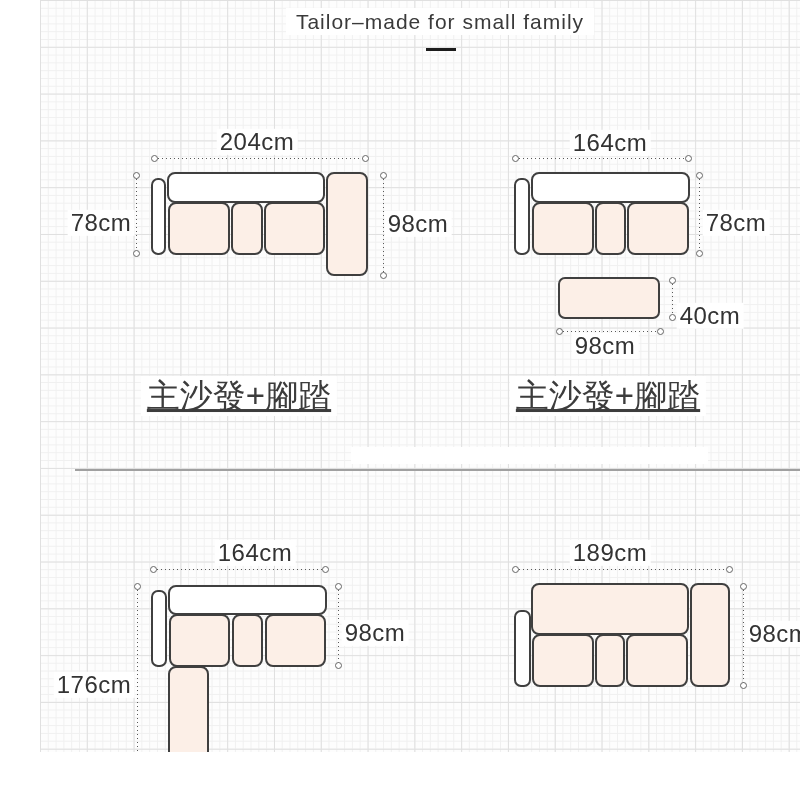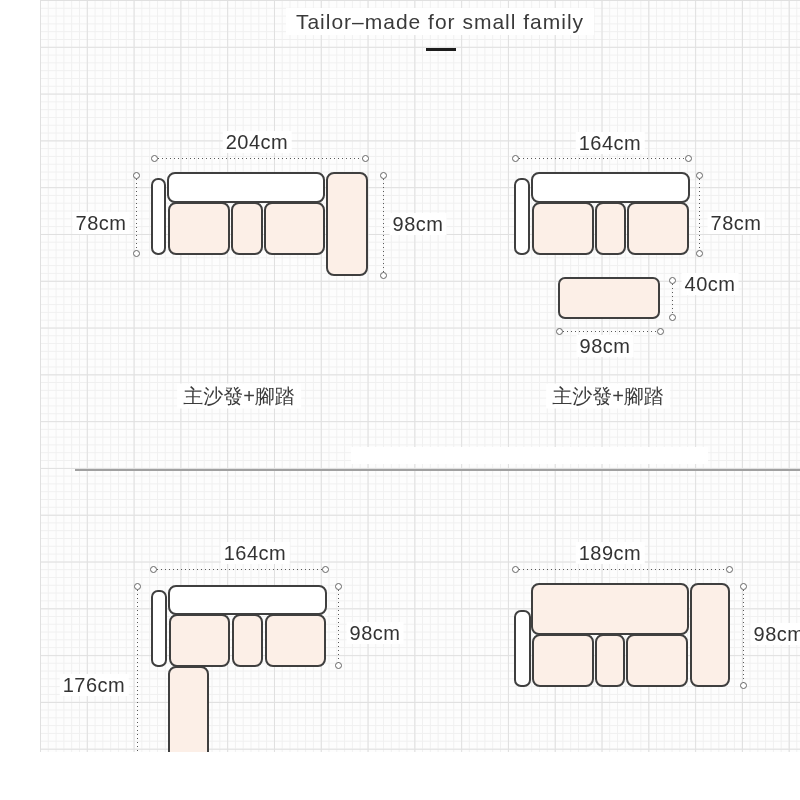--- a/index.html
+++ b/index.html
@@ -31,27 +31,27 @@
   }
   .piece.pink{background:#fcefe7;}
   .piece.arm{border-radius:7px;}
   .dim-h{position:absolute;height:1px;
     background-image:repeating-linear-gradient(to right,#595959 0,#595959 1px,transparent 1px,transparent 4px);}
   .dim-v{position:absolute;width:1px;
     background-image:repeating-linear-gradient(to bottom,#595959 0,#595959 1px,transparent 1px,transparent 4px);}
   .dot{position:absolute;width:5px;height:5px;border:1px solid #666;border-radius:50%;background:#fff;}
   .dim-label{
     position:absolute;transform:translate(-50%,-50%);
-    font-size:20px;letter-spacing:0.5px;color:#333;
+    font-size:24px;letter-spacing:0.5px;color:#333;
     background:#fff;padding:0 3px;white-space:nowrap;line-height:1.1;
   }
   .sofa-label{
     position:absolute;transform:translate(-50%,-50%);
-    font-size:20px;color:#3c3c3c;background:#fff;padding:1px 6px;
-    white-space:nowrap;line-height:1.15;
+    font-size:33px;color:#3c3c3c;background:#fff;padding:1px 6px;
+    white-space:nowrap;line-height:1.15;text-decoration:underline;
   }
   .divider-line{position:absolute;left:35px;top:469px;width:728px;height:2px;background:#a0a0a0;}
   .divider-label{
     position:absolute;left:400px;top:470px;transform:translate(-50%,-50%);
     font-size:19px;color:#3a3a3a;background:#fff;padding:1px 8px;white-space:nowrap;
   }
 </style>
 </head>
 <body>
 
@@ -103,21 +103,21 @@
     <div class="piece arm" style="left:474px;top:178px;width:16px;height:77px;"></div>
     <div class="piece" style="left:491px;top:172px;width:159px;height:31px;"></div>
     <div class="piece pink" style="left:492px;top:202px;width:62px;height:53px;"></div>
     <div class="piece pink" style="left:555px;top:202px;width:31px;height:53px;"></div>
     <div class="piece pink" style="left:587px;top:202px;width:62px;height:53px;"></div>
 
     <div class="piece pink" style="left:518px;top:277px;width:102px;height:42px;border-radius:7px;"></div>
     <div class="dim-v" style="left:632px;top:280px;height:37px;"></div>
     <div class="dot" style="left:629px;top:277px;"></div>
     <div class="dot" style="left:629px;top:314px;"></div>
-    <div class="dim-label" style="left:670px;top:284px;">40cm</div>
+    <div class="dim-label" style="left:670px;top:316px;">40cm</div>
 
     <div class="dim-h" style="left:519px;top:331px;width:101px;"></div>
     <div class="dot" style="left:516px;top:328px;"></div>
     <div class="dot" style="left:617px;top:328px;"></div>
     <div class="dim-label" style="left:565px;top:346px;">98cm</div>
 
     <div class="sofa-label" style="left:568px;top:396px;">主沙發+腳踏</div>
   </div>
 
   <div class="divider-line"></div>

